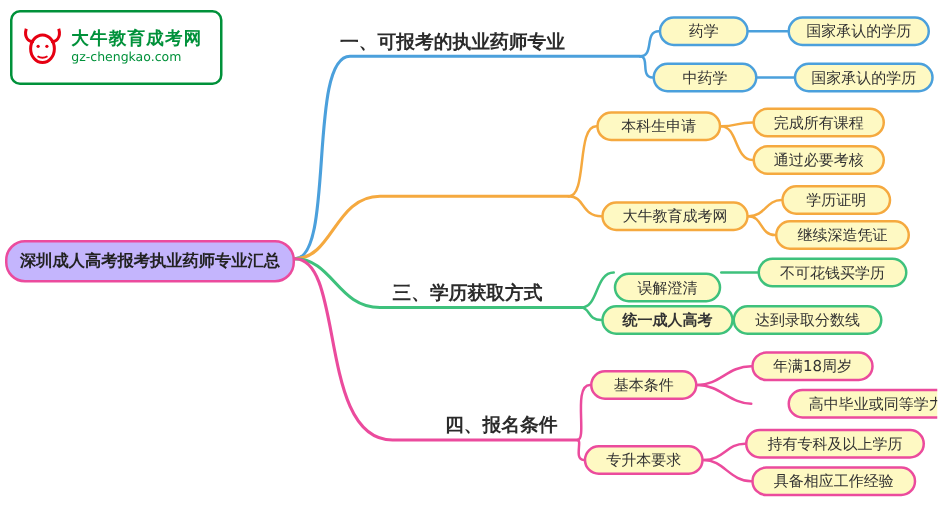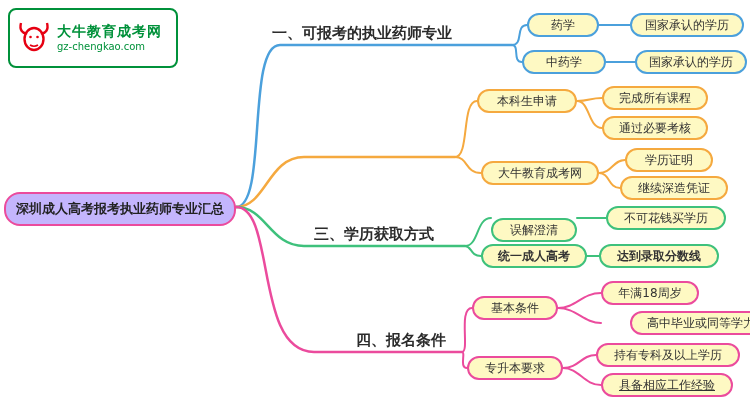--- a/index.html
+++ b/index.html
@@ -99,22 +99,22 @@
   <div class="node b2" style="left:477px; top:89px;  width:100px;">本科生申请</div>
   <div class="node b2" style="left:602px; top:86px;  width:106px;">完成所有课程</div>
   <div class="node b2" style="left:602px; top:116px; width:106px;">通过必要考核</div>
   <div class="node b2" style="left:481px; top:161px; width:118px;">大牛教育成考网</div>
   <div class="node b2" style="left:625px; top:148px; width:88px;">学历证明</div>
   <div class="node b2" style="left:620px; top:176px; width:108px;">继续深造凭证</div>
 
   <div class="node b3" style="left:491px; top:206px; width:86px;margin-top:12px;">误解澄清</div>
   <div class="node b3" style="left:606px; top:206px; width:120px;">不可花钱买学历</div>
   <div class="node b3" style="left:481px; top:244px; width:106px;font-weight:bold;">统一成人高考</div>
-  <div class="node b3" style="left:599px; top:244px; width:120px;font-weight:bold;">达到录取分数线</div>
+  <div class="node b3" style="left:586px; top:244px; width:120px;">达到录取分数线</div>
 
   <div class="node b4" style="left:472px; top:296px; width:86px;">基本条件</div>
   <div class="node b4" style="left:601px; top:281px; width:98px;">年满18周岁</div>
   <div class="node b4" style="left:630px; top:311px; width:142px;">高中毕业或同等学力</div>
   <div class="node b4" style="left:467px; top:356px; width:96px;">专升本要求</div>
   <div class="node b4" style="left:596px; top:343px; width:144px;">持有专科及以上学历</div>
-  <div class="node b4" style="left:601px; top:373px; width:132px;text-decoration:underline;">具备相应工作经验</div>
+  <div class="node b4" style="left:601px; top:373px; width:132px;">具备相应工作经验</div>
 
 </div>
 
 </body></html>

